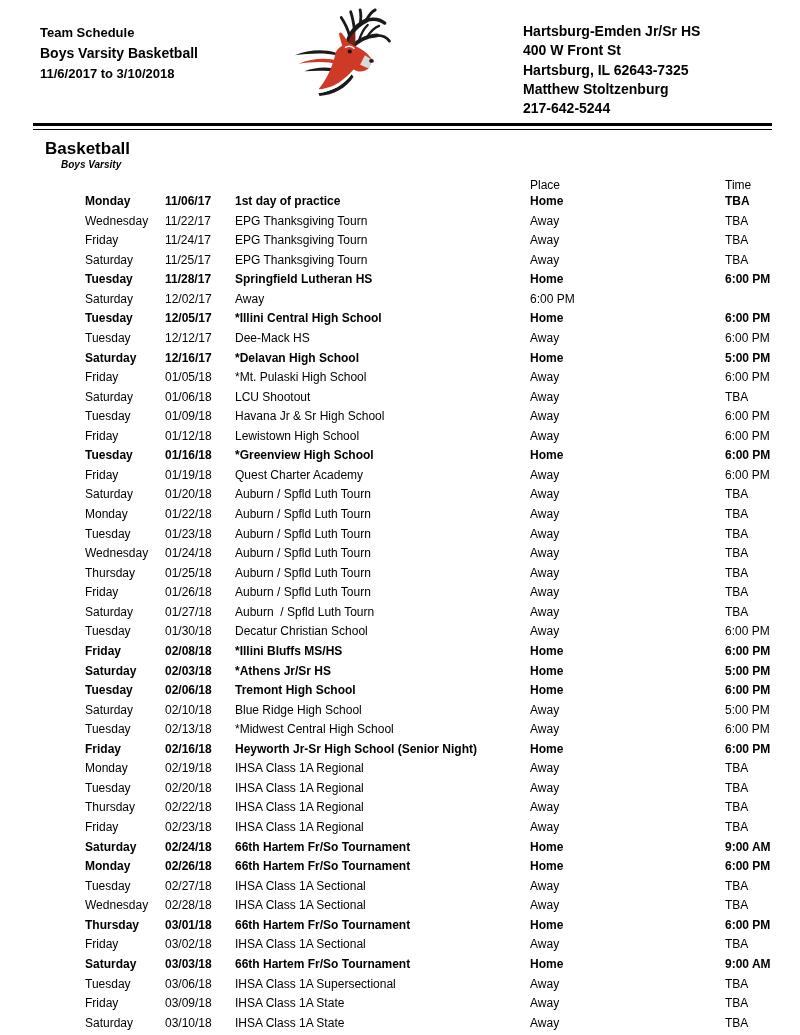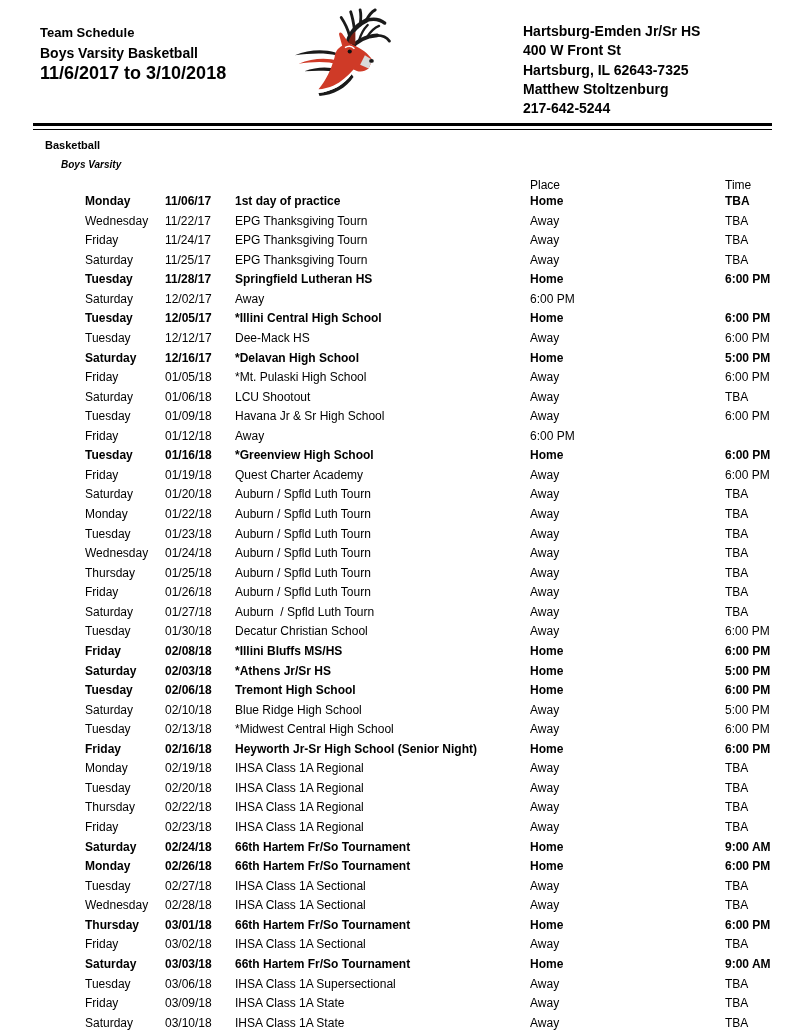--- a/index.html
+++ b/index.html
@@ -5,31 +5,31 @@
   html,body{margin:0;padding:0;}
   body{
     width:800px;height:1035px;background:#ffffff;position:relative;
     font-family:"Liberation Sans", sans-serif;color:#000;
     -webkit-font-smoothing:antialiased;overflow:hidden;
   }
   
   .hdr-left{position:absolute;left:40px;top:22px;}
   .hdr-left .title{font-size:13px;font-weight:bold;line-height:21px;}
   .hdr-left .subtitle{font-size:14px;font-weight:bold;line-height:20px;}
-  .hdr-left .daterange{font-size:18px;font-weight:bold;line-height:21px;}
+  .hdr-left .daterange{font-size:13px;font-weight:bold;line-height:21px;}
   .logo{position:absolute;left:293px;top:6px;width:104px;height:90px;}
   .logo svg{width:100%;height:100%;}
   .hdr-right{position:absolute;left:523px;top:22px;}
   .hdr-right div{font-size:14px;font-weight:bold;line-height:19.3px;}
   
   .rule{position:absolute;left:33px;top:123px;width:739px;}
   .rule .thick{height:3px;background:#000;}
   .rule .thin{height:1.5px;background:#000;margin-top:2.5px;}
   
-  .sport{position:absolute;left:45px;top:139px;font-size:11px;font-weight:bold;}
+  .sport{position:absolute;left:45px;top:139px;font-size:17px;font-weight:bold;}
   .team{position:absolute;left:61px;top:159px;font-size:10px;font-weight:bold;font-style:italic;}
   
   .table{position:absolute;left:0;top:179px;width:668px;}
   .thead,.row{
     display:grid;margin-left:85px;
     grid-template-columns:80px 70px 295px 195px 75px;
     font-size:12px;
   }
   .thead{height:13px;line-height:13px;}
   .row{height:19.57px;line-height:19.57px;}
@@ -201,20 +201,21 @@
     <span class="cell c-day">Tuesday</span>
     <span class="cell c-date">01/09/18</span>
     <span class="cell c-event">Havana Jr &amp; Sr High School</span>
     <span class="cell c-place">Away</span>
     <span class="cell c-time">6:00 PM</span>
   </div>
 
   <div class="row">
     <span class="cell c-day">Friday</span>
     <span class="cell c-date">01/12/18</span>
+    <span class="cell c-event">Lewistown High School</span>
     <span class="cell c-place">Away</span>
     <span class="cell c-time">6:00 PM</span>
   </div>
 
   <div class="row home">
     <span class="cell c-day">Tuesday</span>
     <span class="cell c-date">01/16/18</span>
     <span class="cell c-event">*Greenview High School</span>
     <span class="cell c-place">Home</span>
     <span class="cell c-time">6:00 PM</span>

